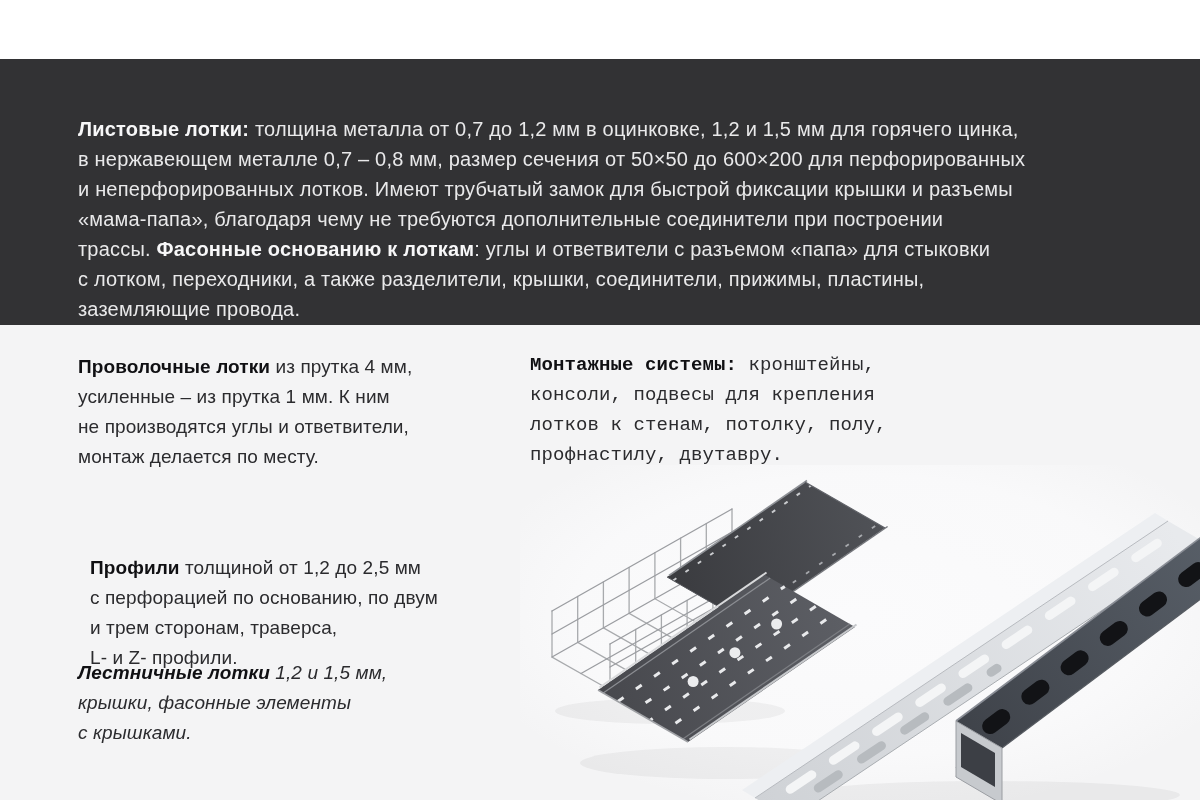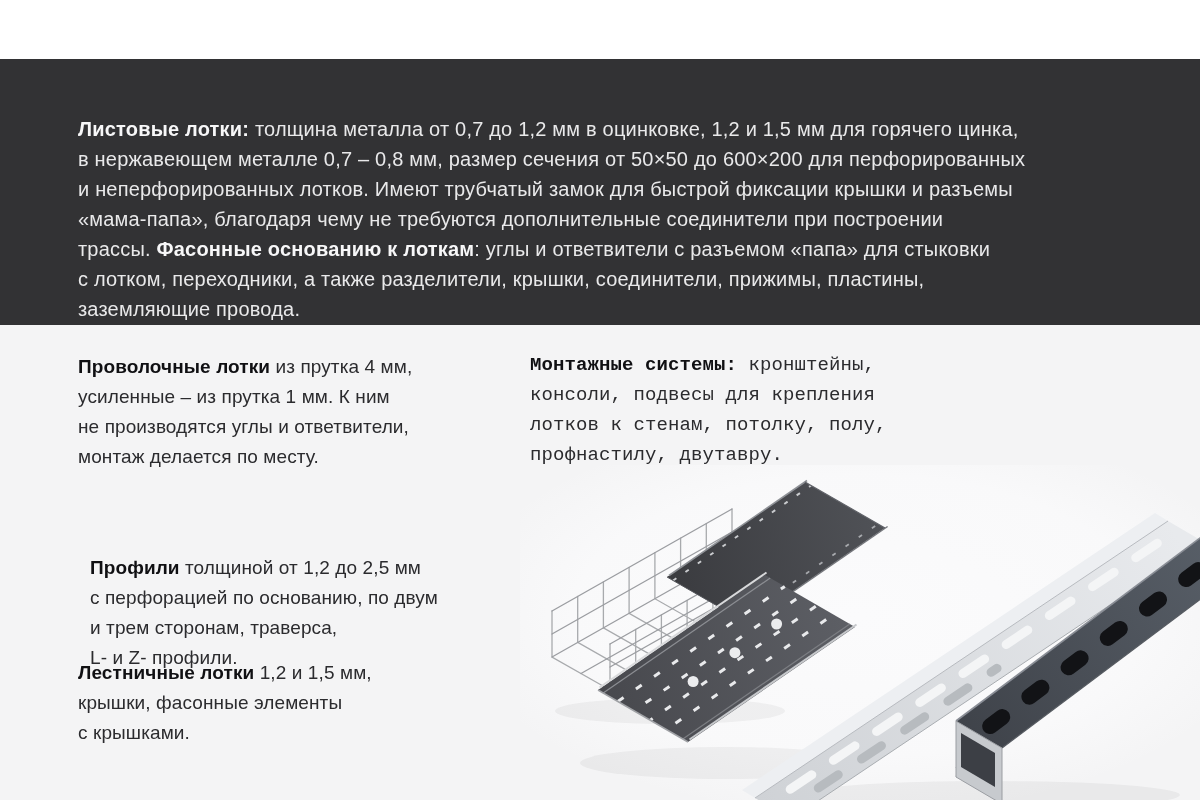--- a/index.html
+++ b/index.html
@@ -27,21 +27,21 @@
   }
   .para{
     position:absolute;margin:0;
     font-size:19px;line-height:30px;letter-spacing:.1px;
     color:#2b2b2e;white-space:pre-line;
   }
   .para b{font-weight:700;color:#101013;}
   #p-wire{left:78px;top:352px;}
   #p-mount{left:530px;top:350px;font-family:Liberation Mono, monospace;}
   #p-prof{left:90px;top:513px;margin-top:40px;}
-  #p-ladder{left:78px;top:658px;}
+  #p-ladder{left:78px;top:658px;font-style:italic;}
   #product-art{position:absolute;left:520px;top:465px;width:680px;height:335px;}
 </style>
 </head>
 <body>
 
 <section class="hero">
   <p class="hero-text"><b>Листовые лотки:</b><span> толщина металла от 0,7 до 1,2 мм в оцинковке, 1,2 и 1,5 мм для горячего цинка,
 в нержавеющем металле 0,7 – 0,8 мм, размер сечения от 50×50 до 600×200 для перфорированных
 и неперфорированных лотков. Имеют трубчатый замок для быстрой фиксации крышки и разъемы
 «мама-папа», благодаря чему не требуются дополнительные соединители при построении

